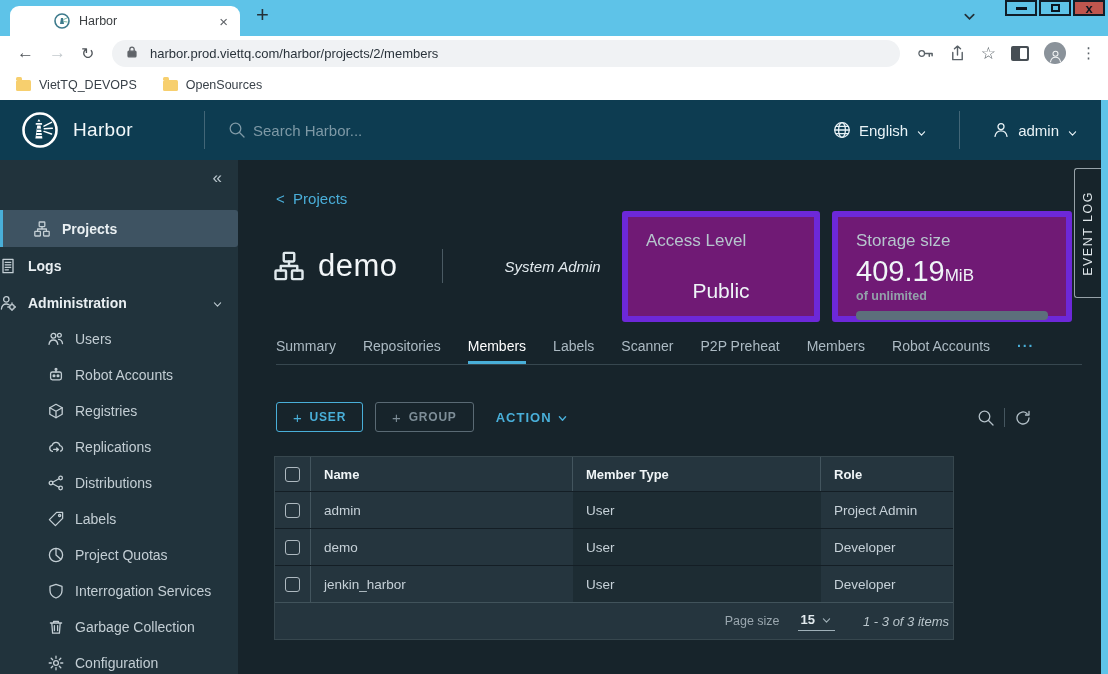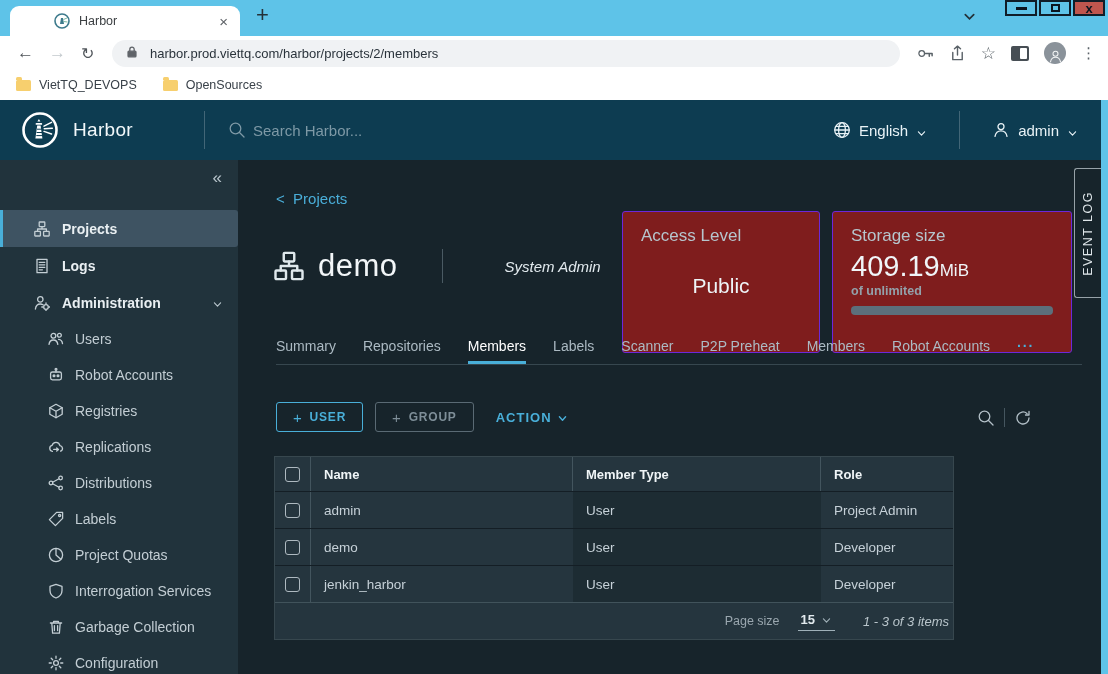--- a/index.html
+++ b/index.html
@@ -64,39 +64,39 @@
                color:#7e99a6; }
   .hh-search .ph { font-size:15px; }
   .hh-right { position:absolute; right:30px; top:0; height:60px; display:flex; align-items:center; }
   .hh-item { display:flex; align-items:center; gap:8px; color:#e8f2f6; font-size:15px; }
   .hh-vdiv { width:1px; height:38px; background:rgba(255,255,255,.22); margin:0 32px; }
   .chev { width:11px; height:11px; }
 
   .sidebar { position:absolute; left:0; top:60px; width:238px; height:514px; background:#21333c; }
   .collapse { position:absolute; right:16px; top:8px; color:#b9c6cd; font-size:17px; }
   .nav { position:absolute; left:0; top:50px; width:100%; }
-  .nav-item { height:37px; display:flex; align-items:center; gap:12px; padding-left:34px;
+  .nav-item { height:37px; display:flex; align-items:center; gap:12px; 
               color:#e9eff2; font-weight:bold; font-size:14px; position:relative; }
   .nav-item.sel { background:#3e5362; border-left:3px solid #49afd9; padding-left:31px;
                   border-radius:0 3px 3px 0; }
   .nav-item .nchev { position:absolute; right:15px; color:#b9c6cd; }
   .nav-sub { height:36px; display:flex; align-items:center; gap:11px; padding-left:48px;
              color:#c3ced4; font-size:14px; }
   .ni { width:16px; height:16px; flex:0 0 auto; color:#c3ced4; }
 
   .main { position:absolute; left:238px; top:60px; right:0; bottom:0;border-radius:13px; }
 
   .back-link { position:absolute; left:38px; top:30px; color:#4aaed9; font-size:15px; }
   .title-row { position:absolute; left:36px; top:86px; height:40px; display:flex; align-items:center; }
   .proj-icon { width:30px; height:30px; color:#dfe8ec; }
   .proj-name { font-size:31px; font-weight:300; color:#f2f6f8; margin-left:14px; letter-spacing:.5px; }
   .title-div { width:1px; height:34px; background:#4a5a63; margin:0 20px 0 44px; }
   .proj-role { font-size:15px; font-style:italic; color:#e2eaee;margin-left:42px; }
 
-  .card { position:absolute; top:51px; height:142px; background:#7f1d1d; border:1px solid #6d28d9;
+  .card { position:absolute; top:51px; height:111px; background:#701a75; border:6px solid #6d28d9;
           border-radius:3px; padding:14px 18px; }
   .card-access { left:384px; width:198px; }
   .card-storage { left:594px; width:240px; }
   .card-title { font-size:17px; color:#b6c5cd; }
   .card-value { position:absolute; left:0; right:0; top:62px; text-align:center; font-size:21px; color:#eef4f7; }
   .stor-num { margin-top:4px; color:#f0f5f8; }
   .stor-num .big { font-size:29px; font-weight:300; }
   .stor-num .unit { font-size:17px; }
   .stor-sub { font-size:12.5px; font-weight:bold; color:#93a1aa; margin-top:1px; }
   .stor-bar { margin-top:8px; height:9px; border-radius:4px; background:#5c6f7b; }

